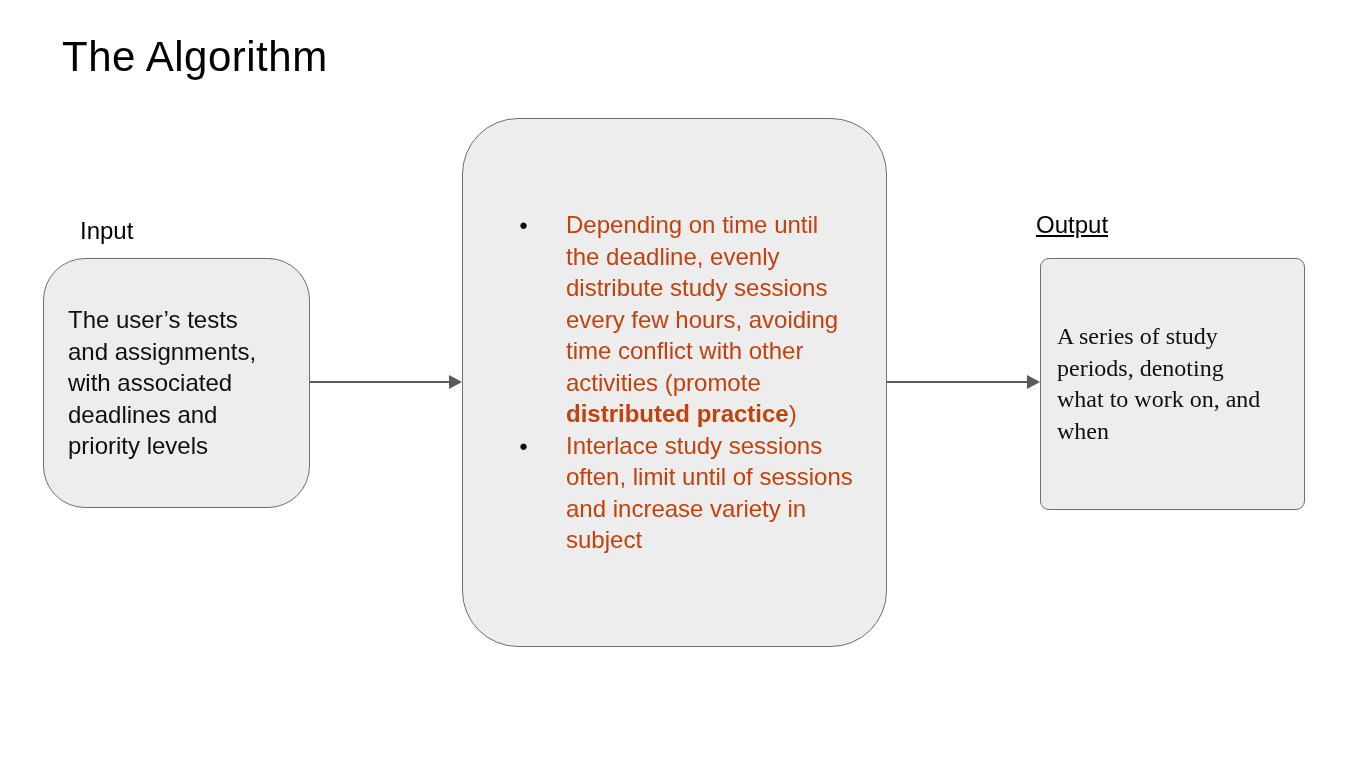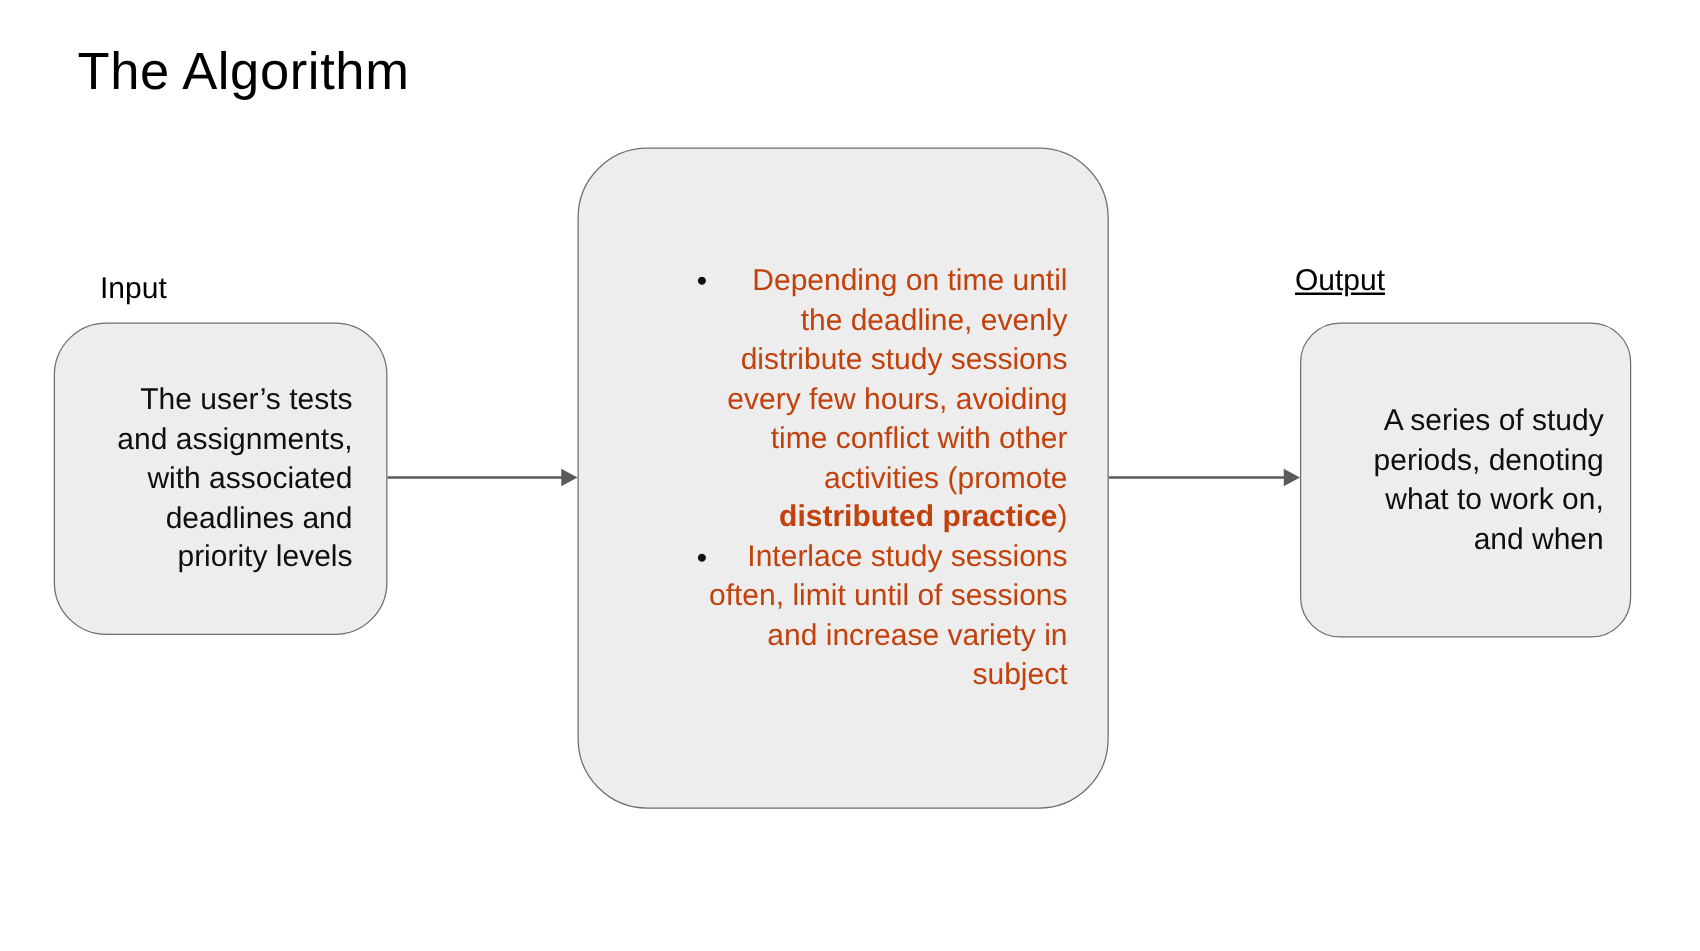--- a/index.html
+++ b/index.html
@@ -7,21 +7,20 @@
   body {
     width: 1360px; height: 761px;
     font-family: "Liberation Sans", sans-serif;
     color: #000000;
     overflow: hidden;
   }
   .slide {
     position: relative;
     width: 1360px; height: 761px;
     background: #ffffff;
-    text-align: right;
   }
   .slide-title {
     position: absolute;
     left: 62px; top: 33px;
     font-size: 42px;
     font-weight: 400;
     letter-spacing: 0.5px;
     color: #000000;
     white-space: nowrap;
   }
@@ -48,22 +47,23 @@
     padding-left: 24px;
   }
   .box-process {
     left: 462px; top: 118px;
     width: 425px; height: 529px;
     border-radius: 56px;
   }
   .box-output {
     left: 1040px; top: 258px;
     width: 265px; height: 252px;
-    border-radius: 32px;
-    padding-left: 30px;
+    border-radius: 9px;
+    padding-left: 16px;
+    font-family: Liberation Serif, serif;
   }
   .box-text {
     font-size: 24px;
     line-height: 31.5px;
     color: #0f0f0f;
   }
   .box-input .box-text  { width: 214px; }
   .box-output .box-text { width: 212px; }
 
   .bullet-list {

